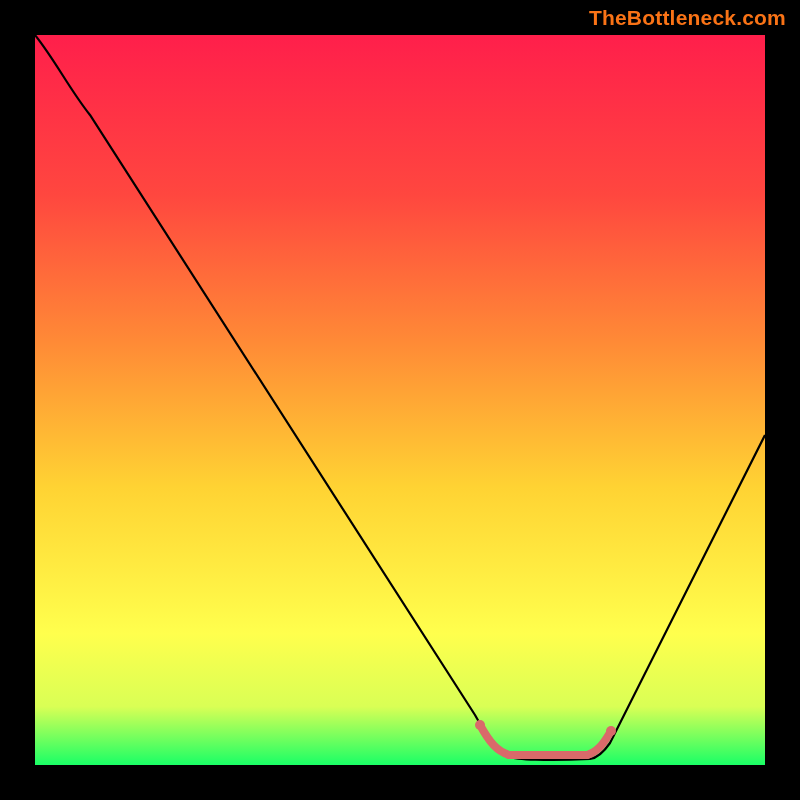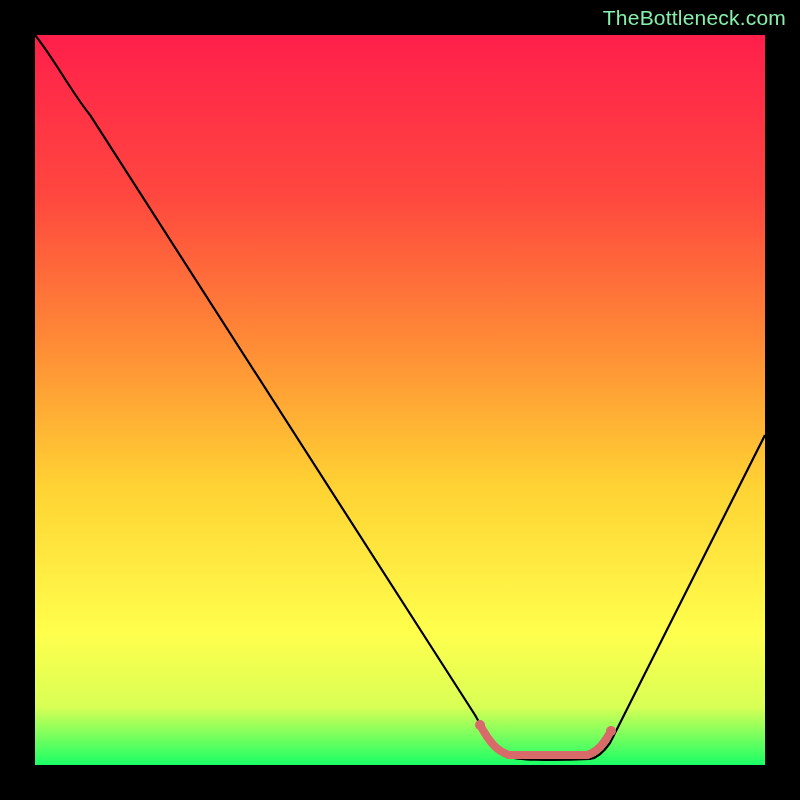--- a/index.html
+++ b/index.html
@@ -13,23 +13,23 @@
   .container {
     position: relative;
     width: 800px;
     height: 800px;
     background: #000;
   }
   .watermark {
     position: absolute;
     top: 6px;
     right: 14px;
-    color: #86efac;
+    color: #f97316;
     font-size: 21px;
-    font-weight: normal;
+    font-weight: bold;
     letter-spacing: 0.2px;
     z-index: 10;
   }
   .plot-frame {
     position: absolute;
     left: 35px;
     top: 35px;
     width: 730px;
     height: 730px;
     background: #000;

